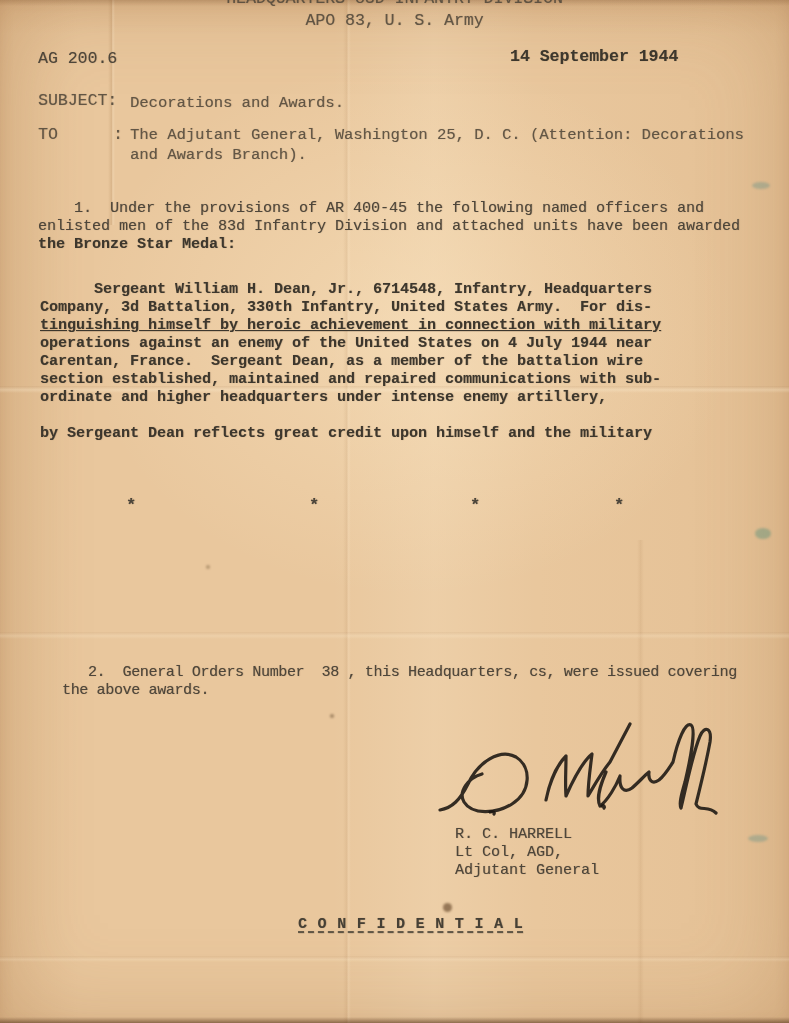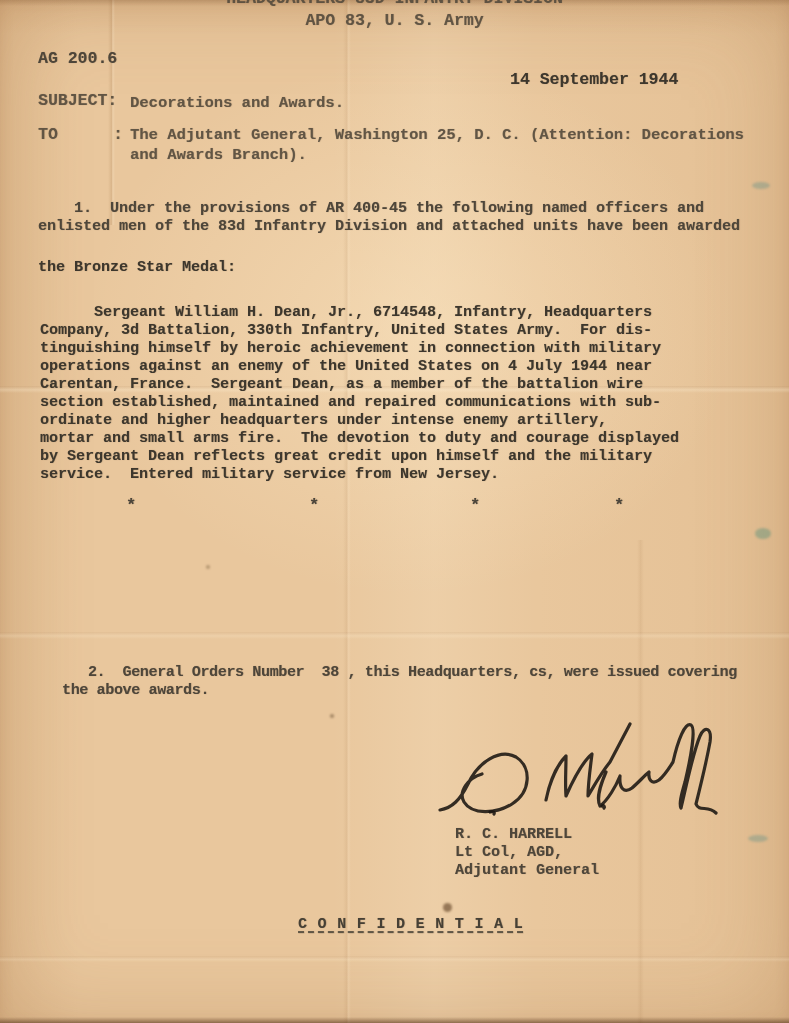--- a/index.html
+++ b/index.html
@@ -7,23 +7,23 @@
     position:relative;width:789px;height:1023px;overflow:hidden;margin:0 auto;
     background:
       radial-gradient(ellipse 55% 35% at 52% 32%, rgba(253,233,198,0.45), rgba(253,233,198,0) 75%),
       linear-gradient(to right, rgba(198,152,100,0.16) 0%, rgba(198,152,100,0) 10%, rgba(198,152,100,0) 42%, rgba(255,241,214,0.18) 55%, rgba(255,241,214,0) 68%, rgba(198,152,100,0.14) 99%),
       linear-gradient(to bottom, rgba(190,140,90,0.18) 0px, rgba(190,140,90,0) 34px),
       #e9c79d;
     box-shadow: inset 0 0 90px rgba(150,100,55,0.28), inset 0 0 14px rgba(140,90,50,0.16);
     font-family:"Liberation Mono","DejaVu Sans Mono",monospace;
   }
   .abs{position:absolute;white-space:pre;}
-  .tw{text-shadow:0.4px 0.4px 0.8px rgba(70,58,45,0.45);font-weight:bold;}
+  .tw{text-shadow:0.4px 0.4px 0.8px rgba(70,58,45,0.45);}
   .ink{color:#4e463a;font-size:15px;line-height:18px;}
-  .ink-dark{color:#3d372d;font-weight:700;font-size:15px;line-height:18px;margin-top:23px;}
+  .ink-dark{color:#3d372d;font-weight:700;font-size:15px;line-height:18px;}
   .ink-light{color:rgba(88,77,63,0.88);}
   .head{font-size:16.5px;}
   .mid{font-size:15.5px;}
   .center{left:50%;transform:translateX(-50%);}
   .asterisk{position:absolute;top:0;color:#4a443a;font-size:17px;font-weight:700;}
   .classification{
     font-size:15px;font-weight:700;letter-spacing:0.8px;color:#464035;
     text-decoration:underline;text-decoration-style:dashed;text-underline-offset:4px;
   }
   .sig-svg{position:absolute;left:438px;top:712px;}
@@ -78,28 +78,26 @@
   <div class="abs tw ink ink-light head" style="left:113px;top:126px;">:</div>
   <div class="abs tw ink ink-light mid" style="left:130px;top:126px;">The Adjutant General, Washington 25, D. C. (Attention: Decorations</div>
   <div class="abs tw ink ink-light mid" style="left:130px;top:146px;">and Awards Branch).</div>
 
   <div class="abs tw ink" style="left:38px;top:200px;">    1.  Under the provisions of AR 400-45 the following named officers and</div>
   <div class="abs tw ink" style="left:38px;top:218px;">enlisted men of the 83d Infantry Division and attached units have been awarded</div>
   <div class="abs tw ink-dark" style="left:38px;top:236px;">the Bronze Star Medal:</div>
 
   <div class="abs tw ink-dark" style="left:40px;top:281px;">      Sergeant William H. Dean, Jr., 6714548, Infantry, Headquarters</div>
   <div class="abs tw ink-dark" style="left:40px;top:299px;">Company, 3d Battalion, 330th Infantry, United States Army.  For dis-</div>
-  <div class="abs tw ink-dark" style="left:40px;top:317px;">tinguishing himself by heroic achievement in connection with military</div>
+  <div class="abs tw ink-dark" style="left:40px;top:317px;text-decoration:underline;">tinguishing himself by heroic achievement in connection with military</div>
   <div class="abs tw ink-dark" style="left:40px;top:335px;">operations against an enemy of the United States on 4 July 1944 near</div>
   <div class="abs tw ink-dark" style="left:40px;top:353px;">Carentan, France.  Sergeant Dean, as a member of the battalion wire</div>
   <div class="abs tw ink-dark" style="left:40px;top:371px;">section established, maintained and repaired communications with sub-</div>
   <div class="abs tw ink-dark" style="left:40px;top:389px;">ordinate and higher headquarters under intense enemy artillery,</div>
-  <div class="abs tw ink-dark" style="left:40px;top:407px;">mortar and small arms fire.  The devotion to duty and courage displayed</div>
   <div class="abs tw ink-dark" style="left:40px;top:425px;">by Sergeant Dean reflects great credit upon himself and the military</div>
-  <div class="abs tw ink-dark" style="left:40px;top:443px;">service.  Entered military service from New Jersey.</div>
 
   <div class="abs" style="left:0;top:496px;width:789px;height:20px;">
     <span class="asterisk tw" style="left:126px;">*</span>
     <span class="asterisk tw" style="left:309px;">*</span>
     <span class="asterisk tw" style="left:470px;">*</span>
     <span class="asterisk tw" style="left:614px;">*</span>
   </div>
 
   <div class="abs tw ink" style="left:62px;top:664px;letter-spacing:-0.35px;">   2.  General Orders Number  38 , this Headquarters, cs, were issued covering</div>
   <div class="abs tw ink" style="left:62px;top:682px;letter-spacing:-0.35px;text-align:center;">the above awards.</div>

